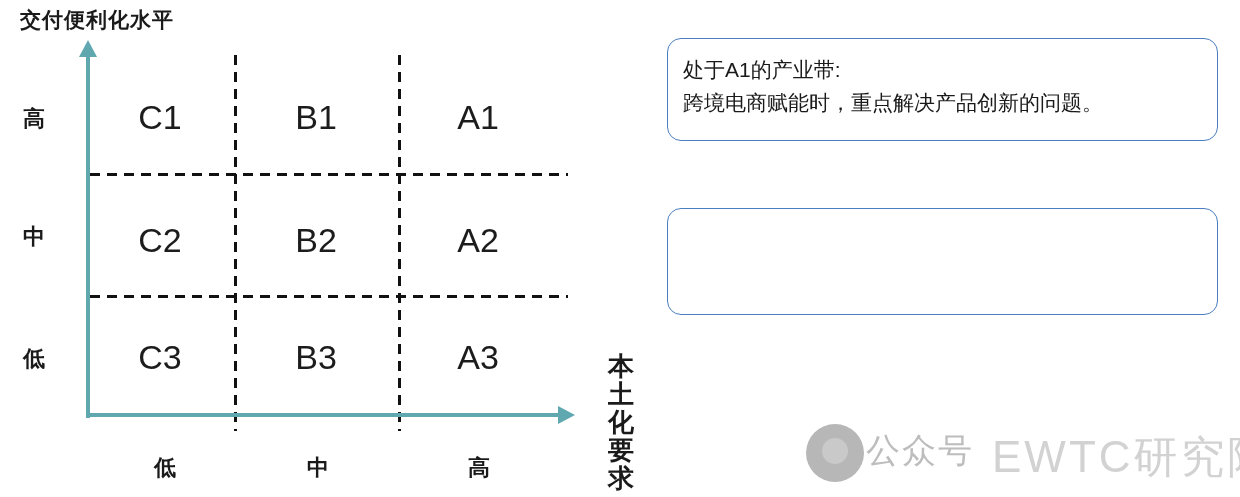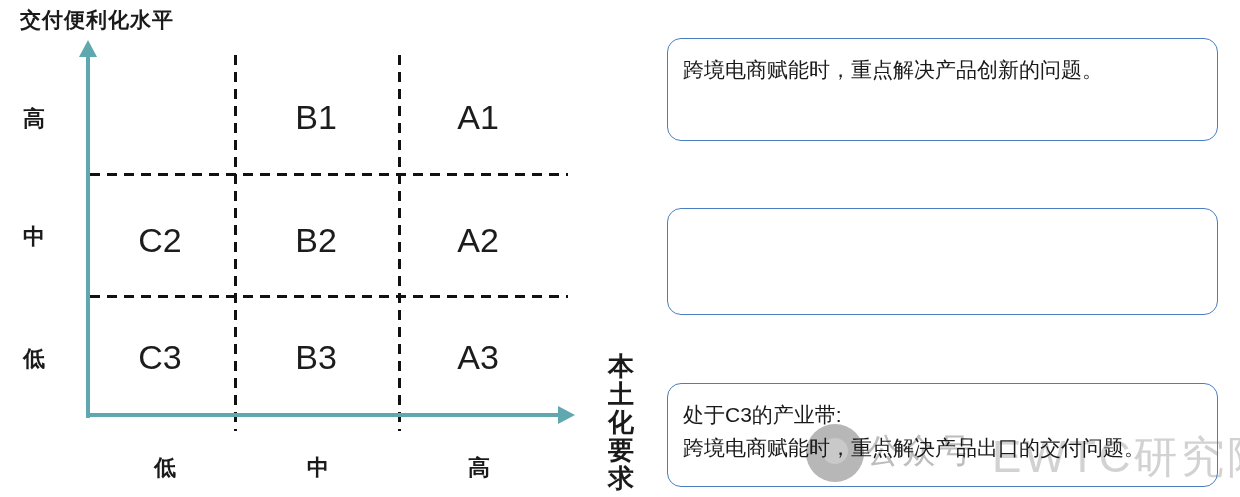--- a/index.html
+++ b/index.html
@@ -64,34 +64,32 @@
   <div class="abs hdash hdash2"></div>
 
   <div class="abs ytick" style="top:104px;">高</div>
   <div class="abs ytick" style="top:222px;">中</div>
   <div class="abs ytick" style="top:344px;">低</div>
 
   <div class="abs xtick" style="left:143px;">低</div>
   <div class="abs xtick" style="left:296px;">中</div>
   <div class="abs xtick" style="left:457px;">高</div>
 
+  <div class="abs cell" style="left:105px;top:95px;">C1</div>
   <div class="abs cell" style="left:261px;top:95px;text-align:center;">B1</div>
   <div class="abs cell" style="left:423px;top:95px;">A1</div>
   <div class="abs cell" style="left:105px;top:218px;">C2</div>
   <div class="abs cell" style="left:261px;top:218px;">B2</div>
   <div class="abs cell" style="left:423px;top:218px;">A2</div>
   <div class="abs cell" style="left:105px;top:335px;">C3</div>
   <div class="abs cell" style="left:261px;top:335px;">B3</div>
   <div class="abs cell" style="left:423px;top:335px;">A3</div>
 
   <div class="abs x-title">本土化要求</div>
 
   <div class="abs callout box1">
+    <div class="line">处于A1的产业带:</div>
     <div class="line">跨境电商赋能时，重点解决产品创新的问题。</div>
   </div>
   <div class="abs callout box2">
-  </div>
-  <div class="abs callout box3">
-    <div class="line">处于C3的产业带:</div>
-    <div class="line">跨境电商赋能时，重点解决产品出口的交付问题。</div>
   </div>
 
 </div>
 
 </body></html>

